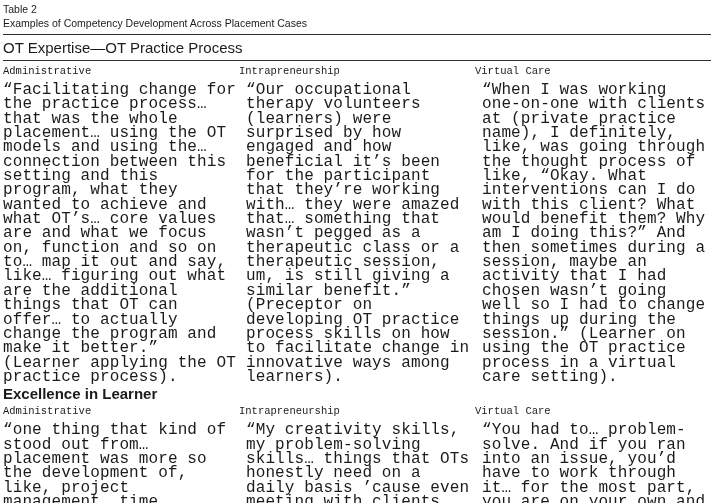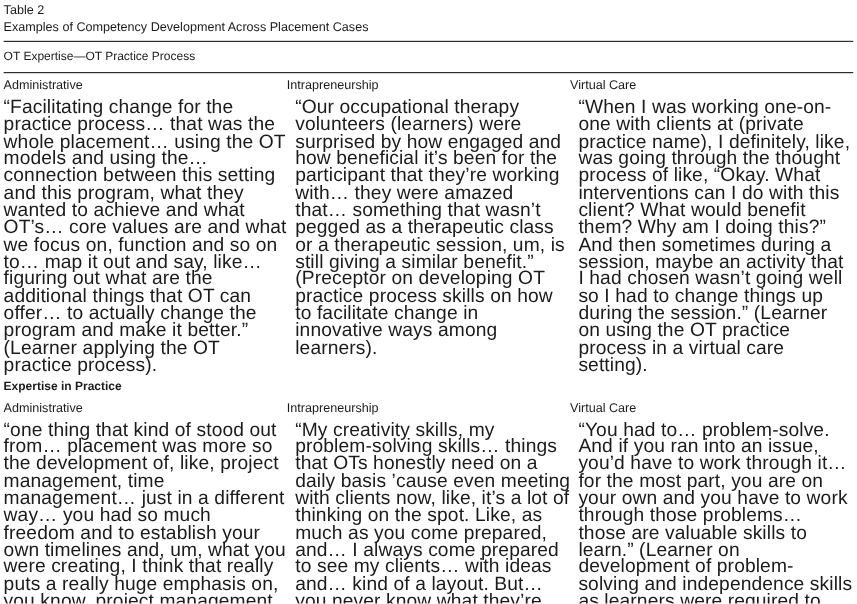--- a/index.html
+++ b/index.html
@@ -19,32 +19,33 @@
   .table-title {
     font-size: 10.5px;
     line-height: 14px;
     margin-bottom: 4px;
   }
   .rule {
     border-top: 1.2px solid #2e2e2e;
     height: 0;
   }
   .section-header {
-    font-size: 10px;
+    font-size: 15px;
     line-height: 13px;
     padding: 6px 0 6px 0;
   }
   .section-header.bold {
     font-weight: bold;
     padding: 3px 0 1px 0;
   }
   .grid {
     display: grid;
     grid-template-columns: 1fr 1fr 1fr;
     margin-top: 4px;
+    font-family: Liberation Mono, monospace;
   }
   .col-header {
     font-size: 10.5px;
     line-height: 13px;
     margin-bottom: 5px;
   }
   .cell {
     font-size: 16px;
     line-height: 14.35px;
     letter-spacing: 0.1px;
@@ -76,21 +77,21 @@
     <div class="col">
       <div class="col-header">Intrapreneurship</div>
       <div class="cell">“Our occupational therapy volunteers (learners) were surprised by how engaged and how beneficial it’s been for the participant that they’re working with… they were amazed that… something that wasn’t pegged as a therapeutic class or a therapeutic session, um, is still giving a similar benefit.” (Preceptor on developing OT practice process skills on how to facilitate change in innovative ways among learners).</div>
     </div>
     <div class="col">
       <div class="col-header">Virtual Care</div>
       <div class="cell">“When I was working one-on-one with clients at (private practice name), I definitely, like, was going through the thought process of like, “Okay. What interventions can I do with this client? What would benefit them? Why am I doing this?” And then sometimes during a session, maybe an activity that I had chosen wasn’t going well so I had to change things up during the session.” (Learner on using the OT practice process in a virtual care setting).</div>
     </div>
   </div>
 
-  <div class="section-header bold">Expertise in Practice</div>
+  <div class="section-header bold">Excellence in Learner</div>
 
   <div class="grid">
     <div class="col">
       <div class="col-header">Administrative</div>
       <div class="cell">“one thing that kind of stood out from… placement was more so the development of, like, project management, time management… just in a different way… you had so much freedom and to establish your own timelines and, um, what you were creating, I think that really puts a really huge emphasis on, you know, project management, time management, you know, allocating your own time, setting your own goals.” (Learner on independent goal setting and self-management of milestones and aims to allow for project completion).</div>
     </div>
     <div class="col">
       <div class="col-header">Intrapreneurship</div>
       <div class="cell">“My creativity skills, my problem-solving skills… things that OTs honestly need on a daily basis ’cause even meeting with clients now, like, it’s a lot of thinking on the spot. Like, as much as you come prepared, and… I always come prepared to see my clients… with ideas and… kind of a layout. But… you never know what they’re gonna say. So, it’s always kind of, like, needing to be… really thinking actively and… being able to respond quickly… So, I was able from that placement to… build on my creativity skills” (Learner emphasizes creativity, adaptability, flexibility, and problem-solving skill development).</div>
     </div>

